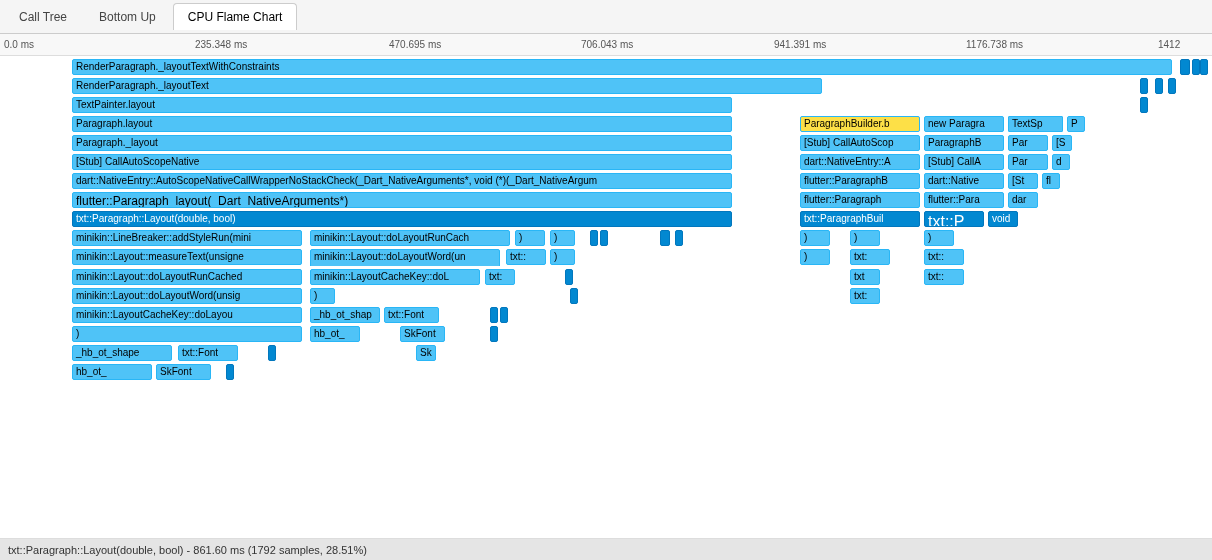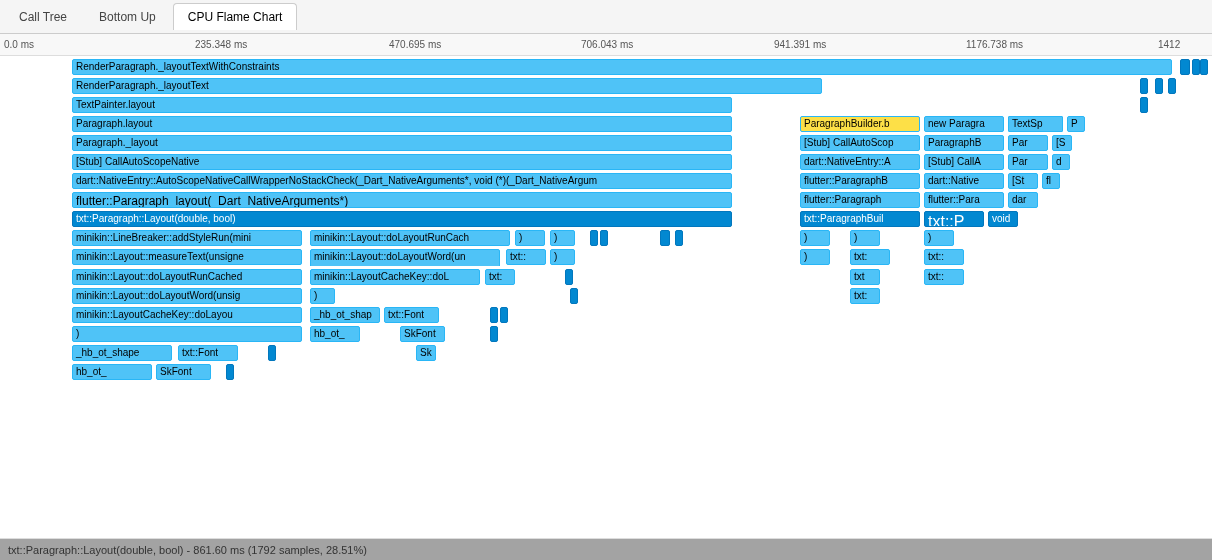--- a/index.html
+++ b/index.html
@@ -80,21 +80,21 @@
       position: relative;
       overflow: hidden;
     }
 
     .status-bar {
       position: absolute;
       bottom: 0;
       left: 0;
       right: 0;
       height: 22px;
-      background: #a3a3a3;
+      background: #e5e5e5;
       border-top: 1px solid #ddd;
       display: flex;
       align-items: center;
       padding: 0 8px;
       font-size: 11px;
       color: #333;
     }
 
     .flame-container {
       position: relative;

